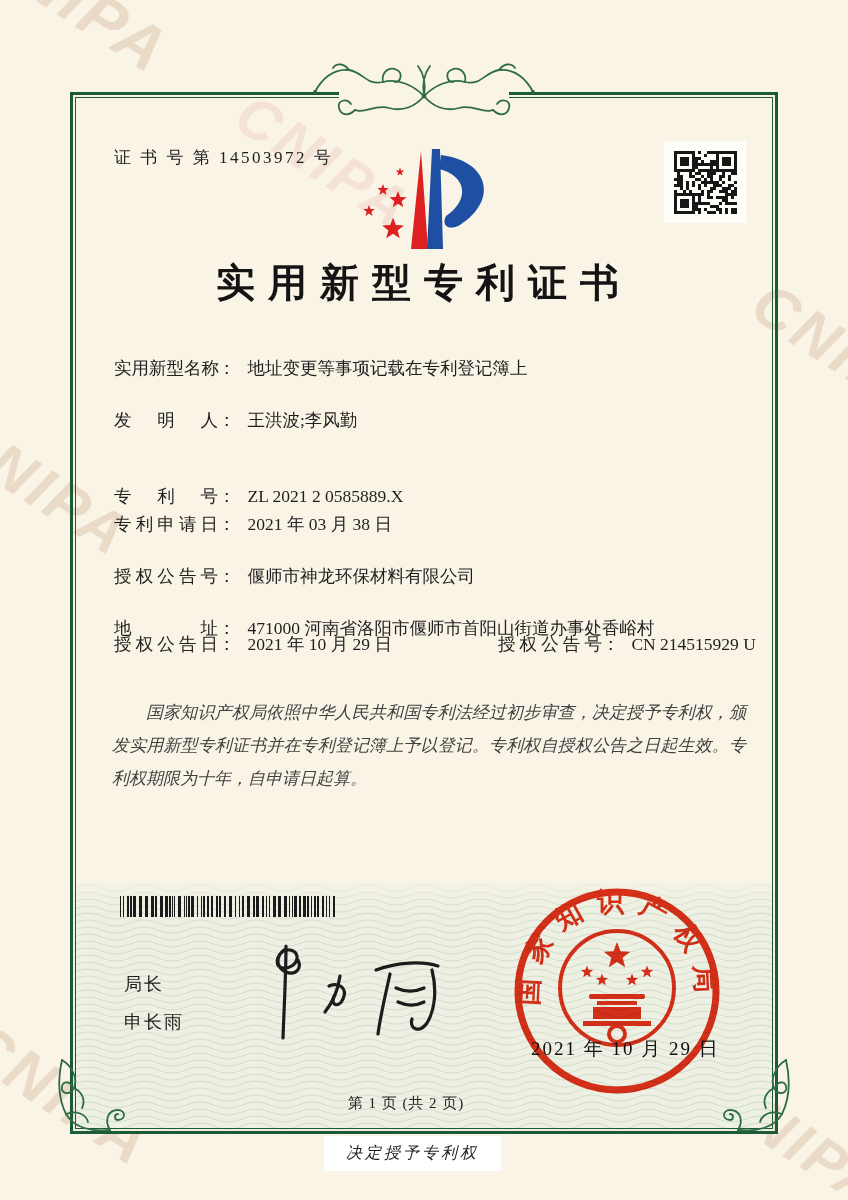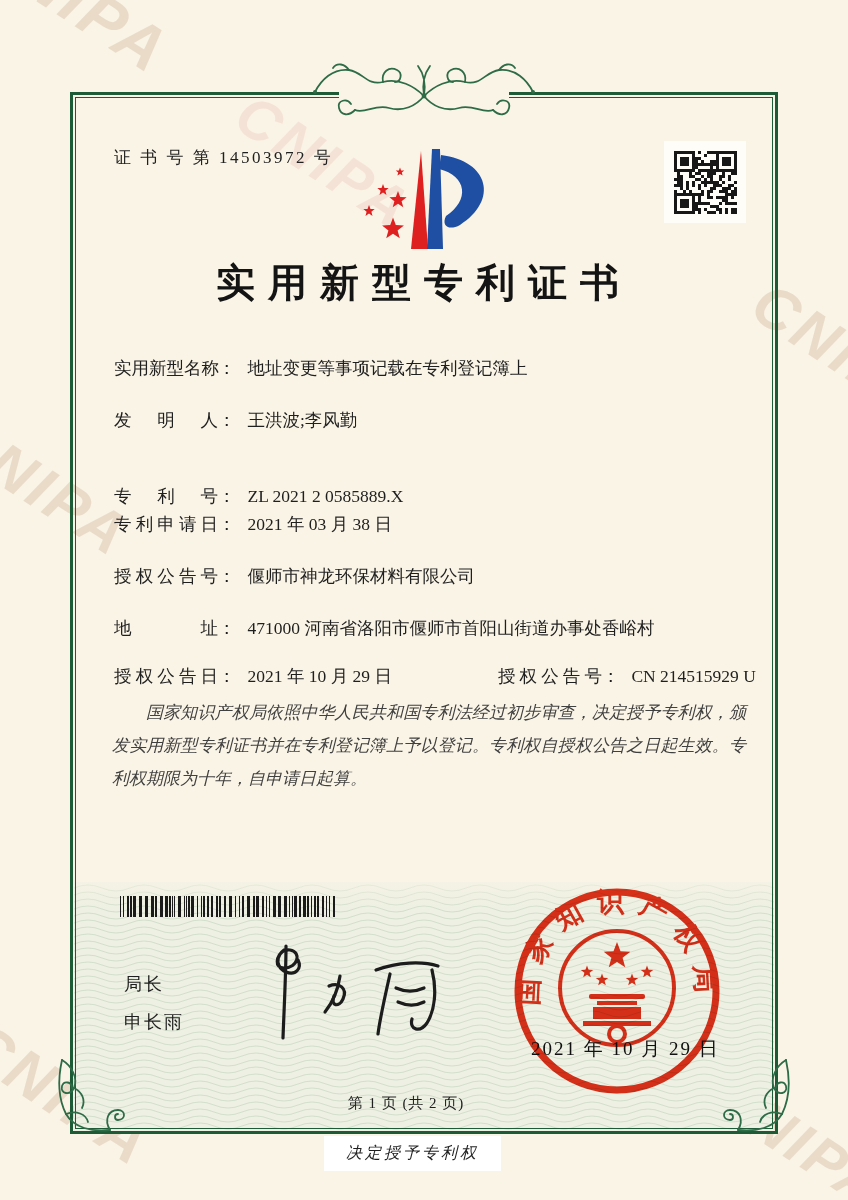--- a/index.html
+++ b/index.html
@@ -605,21 +605,21 @@
 </div>
 <div class="frow" style="top:512px">
   <span class="flabel">专利申请日</span><span>：</span><span class="fvalue">2021 年 03 月 38 日</span>
 </div>
 <div class="frow" style="top:564px">
   <span class="flabel">授权公告号</span><span>：</span><span class="fvalue">偃师市神龙环保材料有限公司</span>
 </div>
 <div class="frow" style="top:616px">
   <span class="flabel">地址</span><span>：</span><span class="fvalue">471000 河南省洛阳市偃师市首阳山街道办事处香峪村</span>
 </div>
-<div class="frow" style="top:664px">
+<div class="frow" style="top:632px">
   <span class="flabel">授权公告日</span><span>：</span><span class="fvalue">2021 年 10 月 29 日</span><span class="flabel g2">授权公告号</span><span>：</span><span class="fvalue">CN 214515929 U</span>
 </div>
 
 <div class="paras">
   <p>国家知识产权局依照中华人民共和国专利法经过初步审查，决定授予专利权，颁发实用新型专利证书并在专利登记簿上予以登记。专利权自授权公告之日起生效。专利权期限为十年，自申请日起算。</p>
 </div>
 
 <div class="barcode" id="barcode">
     <i class="b" style="width: 1px;"></i>
     <i style="width: 2px;"></i>

